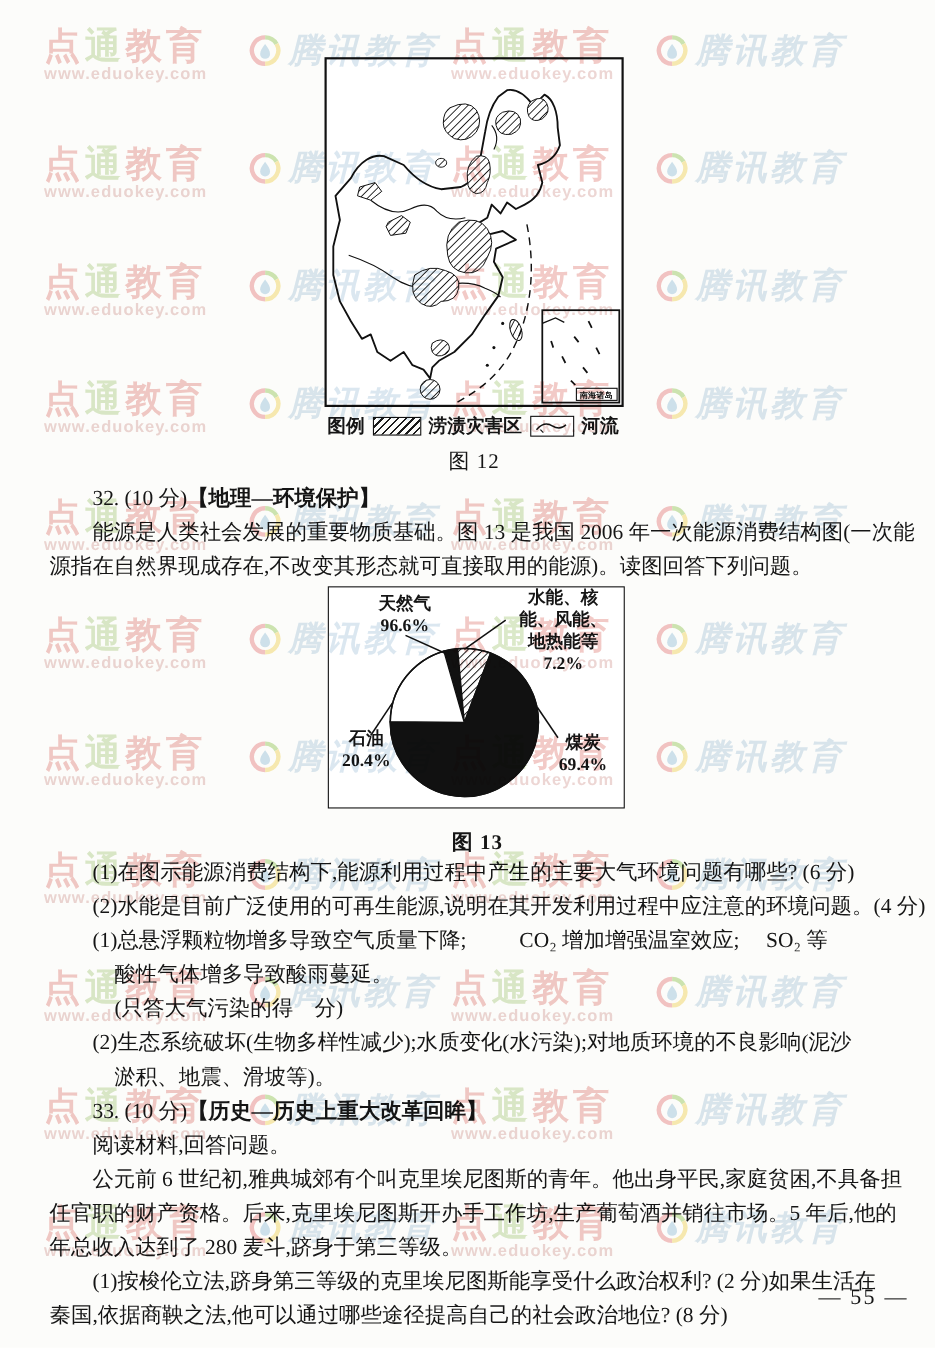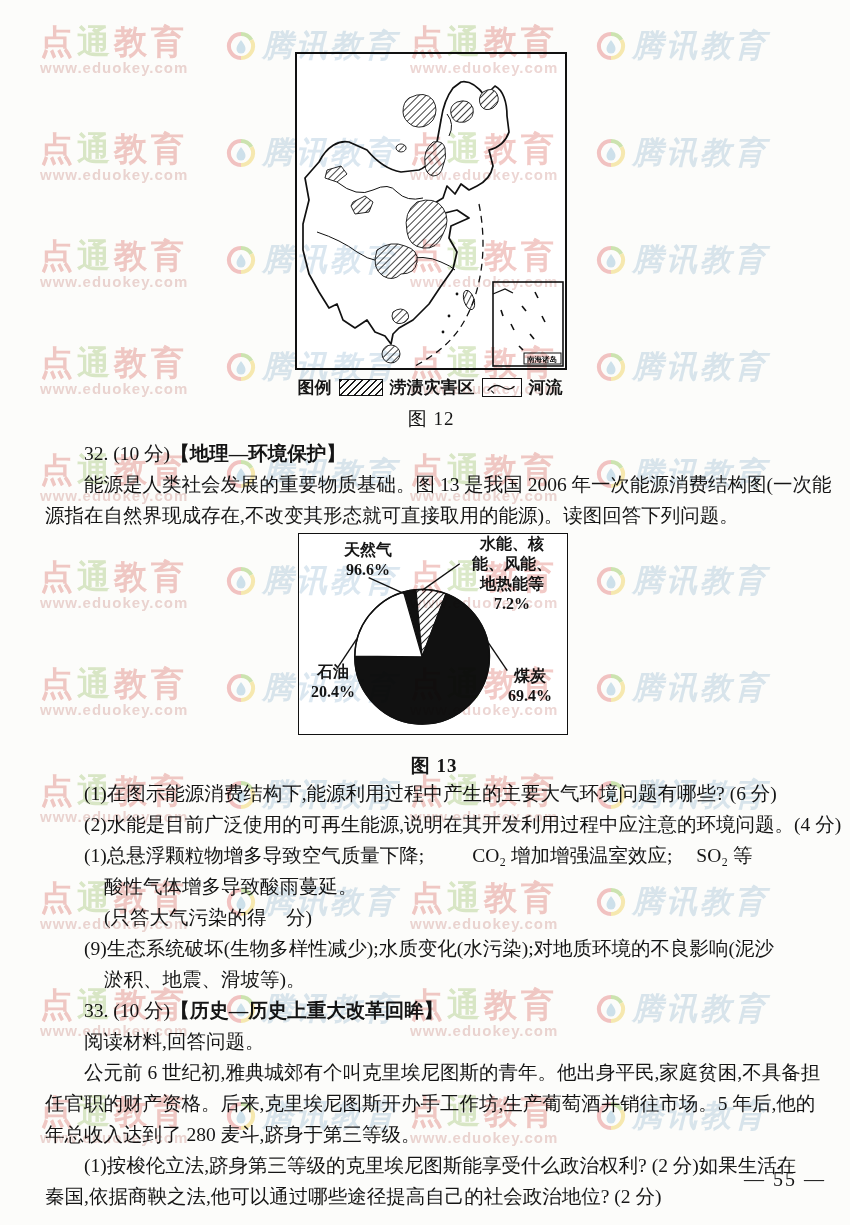--- a/index.html
+++ b/index.html
@@ -172,29 +172,29 @@
       </div>
   </div>
   <div class="fig-caption" id="cap13">图 13</div>
 
   <div class="textcol" id="items-block">
     <div class="ln i2">(1)在图示能源消费结构下,能源利用过程中产生的主要大气环境问题有哪些? (6 分)</div>
     <div class="ln i2">(2)水能是目前广泛使用的可再生能源,说明在其开发利用过程中应注意的环境问题。(4 分)</div>
     <div class="ln i2"><span>(1)总悬浮颗粒物增多导致空气质量下降;</span><span class="gapA"></span><span>CO₂ 增加增强温室效应;</span><span class="gapB"></span><span>SO₂ 等</span></div>
     <div class="ln i3">酸性气体增多导致酸雨蔓延。</div>
     <div class="ln i3">(只答大气污染的得　分)</div>
-    <div class="ln i2">(9)生态系统破坏(生物多样性减少);水质变化(水污染);对地质环境的不良影响(泥沙</div>
+    <div class="ln i2">(2)生态系统破坏(生物多样性减少);水质变化(水污染);对地质环境的不良影响(泥沙</div>
     <div class="ln i3">淤积、地震、滑坡等)。</div>
     <div class="ln i2"><span>33. (10 分)</span><span class="hd">【历史—历史上重大改革回眸】</span></div>
     <div class="ln i2">阅读材料,回答问题。</div>
     <div class="ln i2">公元前 6 世纪初,雅典城郊有个叫克里埃尼图斯的青年。他出身平民,家庭贫困,不具备担</div>
     <div class="ln">任官职的财产资格。后来,克里埃尼图斯开办手工作坊,生产葡萄酒并销往市场。5 年后,他的</div>
     <div class="ln">年总收入达到了 280 麦斗,跻身于第三等级。</div>
     <div class="ln i2">(1)按梭伦立法,跻身第三等级的克里埃尼图斯能享受什么政治权利? (2 分)如果生活在</div>
-    <div class="ln">秦国,依据商鞅之法,他可以通过哪些途径提高自己的社会政治地位? (2 分)</div>
+    <div class="ln">秦国,依据商鞅之法,他可以通过哪些途径提高自己的社会政治地位? (8 分)</div>
   </div>
 
   <div id="page-num">— 55 —</div>
 </div>
 
 <div id="wm-layer">
     <div class="wm" style="left: 40px; top: 25px;">
       <div class="wm-brand"><span style="color: rgb(224, 128, 120);">点</span><span style="color: rgb(169, 201, 126);">通</span><span style="color: rgb(224, 128, 120);">教</span><span style="color: rgb(224, 128, 120);">育</span></div>
       <div class="wm-url" style="color: rgb(211, 157, 151);">www.eduokey.com</div>
     </div>

